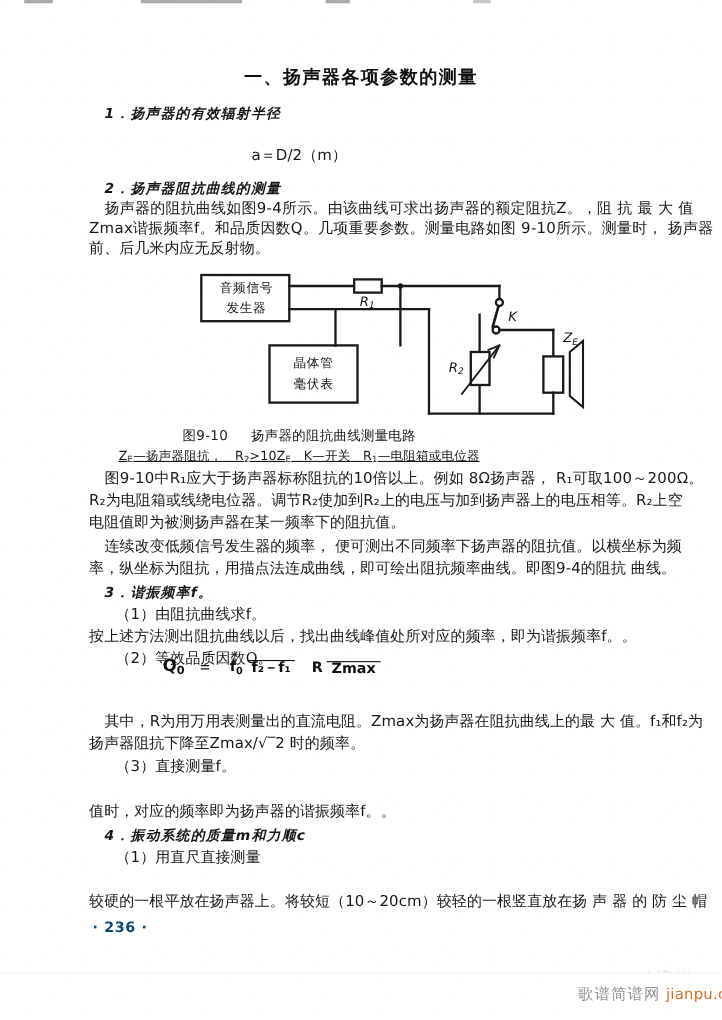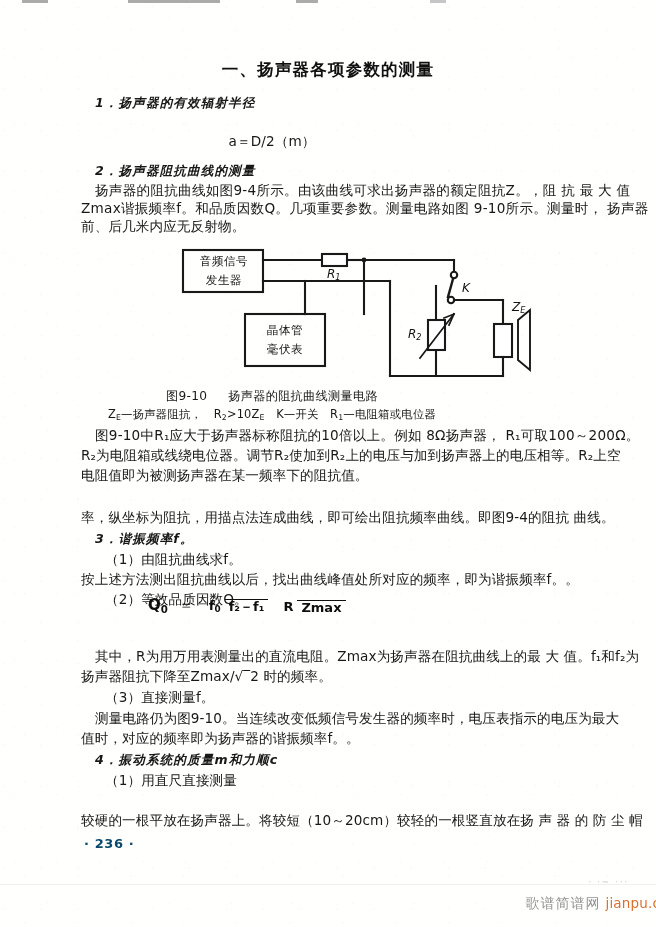--- a/index.html
+++ b/index.html
@@ -79,20 +79,21 @@
     text-align: center;
     white-space: normal;
   }
   .ln.cap {
     font-size: 12.2px;
     letter-spacing: .3px;
   }
   .ln.leg {
     font-size: 11.4px;
     letter-spacing: .2px;
+    text-decoration: underline;
   }
   sub { font-size: .68em; vertical-align: -.28em; }
 
   
   #formula {
     position: absolute;
     left: 148px; top: 596px;
     font-size: 15px;
     display: flex;
     align-items: flex-end;
@@ -272,20 +273,21 @@
       <span>Z<sub>E</sub>—扬声器阻抗，</span>&nbsp;&nbsp;
       <span>R<sub>2</sub>&gt;10Z<sub>E</sub></span>&nbsp;&nbsp;
       <span>K—开关</span>&nbsp;&nbsp;
       <span>R<sub>1</sub>—电阻箱或电位器</span>
     </div>
 
     <div class="ln" style="left:95px; top:427px; letter-spacing:0.2px;">图9-10中R₁应大于扬声器标称阻抗的10倍以上。例如 8Ω扬声器， R₁可取100～200Ω。</div>
     <div class="ln" style="left:81px; top:467px;">电阻值即为被测扬声器在某一频率下的阻抗值。</div>
     <div class="ln" style="left:81px; top:447px; letter-spacing:0.1px;">R₂为电阻箱或线绕电位器。调节R₂使加到R₂上的电压与加到扬声器上的电压相等。R₂上空</div>
 
+    <div class="ln" style="left:95px; top:489px; letter-spacing:0.1px;">连续改变低频信号发生器的频率， 便可测出不同频率下扬声器的阻抗值。以横坐标为频</div>
     <div class="ln" style="left:81px; top:509px; letter-spacing:0.1px;text-align:right;">率，纵坐标为阻抗，用描点法连成曲线，即可绘出阻抗频率曲线。即图9-4的阻抗 曲线。</div>
 
     <div class="ln hdg" style="left:95px; top:530px;">3．谐振频率f。</div>
 
     <div class="ln" style="left:105px; top:551px;">
       <span>（1）</span><span>由阻抗曲线求f。</span>
     </div>
 
     <div class="ln" style="left:81px; top:571px;">按上述方法测出阻抗曲线以后，找出曲线峰值处所对应的频率，即为谐振频率f。。</div>
 
@@ -304,21 +306,20 @@
         <span class="num">R</span>
         <span class="den">Zmax</span>
       </span>
     </div>
 
     <div class="ln" style="left:95px; top:648px; letter-spacing:0.1px;">其中，R为用万用表测量出的直流电阻。Zmax为扬声器在阻抗曲线上的最 大 值。f₁和f₂为</div>
     <div class="ln" style="left:81px; top:668px;">扬声器阻抗下降至Zmax/√‾2 时的频率。</div>
 
     <div class="ln" style="left:105px; top:689px;">（3）直接测量f。</div>
 
-    <div class="ln" style="left:95px; top:710px; letter-spacing:0.1px;">测量电路仍为图9-10。当连续改变低频信号发生器的频率时，电压表指示的电压为最大</div>
     <div class="ln" style="left:81px; top:730px;">值时，对应的频率即为扬声器的谐振频率f。。</div>
 
     <div class="ln hdg" style="left:95px; top:751px;">4．振动系统的质量m和力顺c</div>
 
     <div class="ln" style="left:105px; top:772px;">（1）用直尺直接测量</div>
 
     <div class="ln" style="left:81px; top:812px; letter-spacing:0.1px;">较硬的一根平放在扬声器上。将较短（10～20cm）较轻的一根竖直放在扬 声 器 的 防 尘 帽</div>
 
     <div id="pageno">· 236 ·</div>
 

